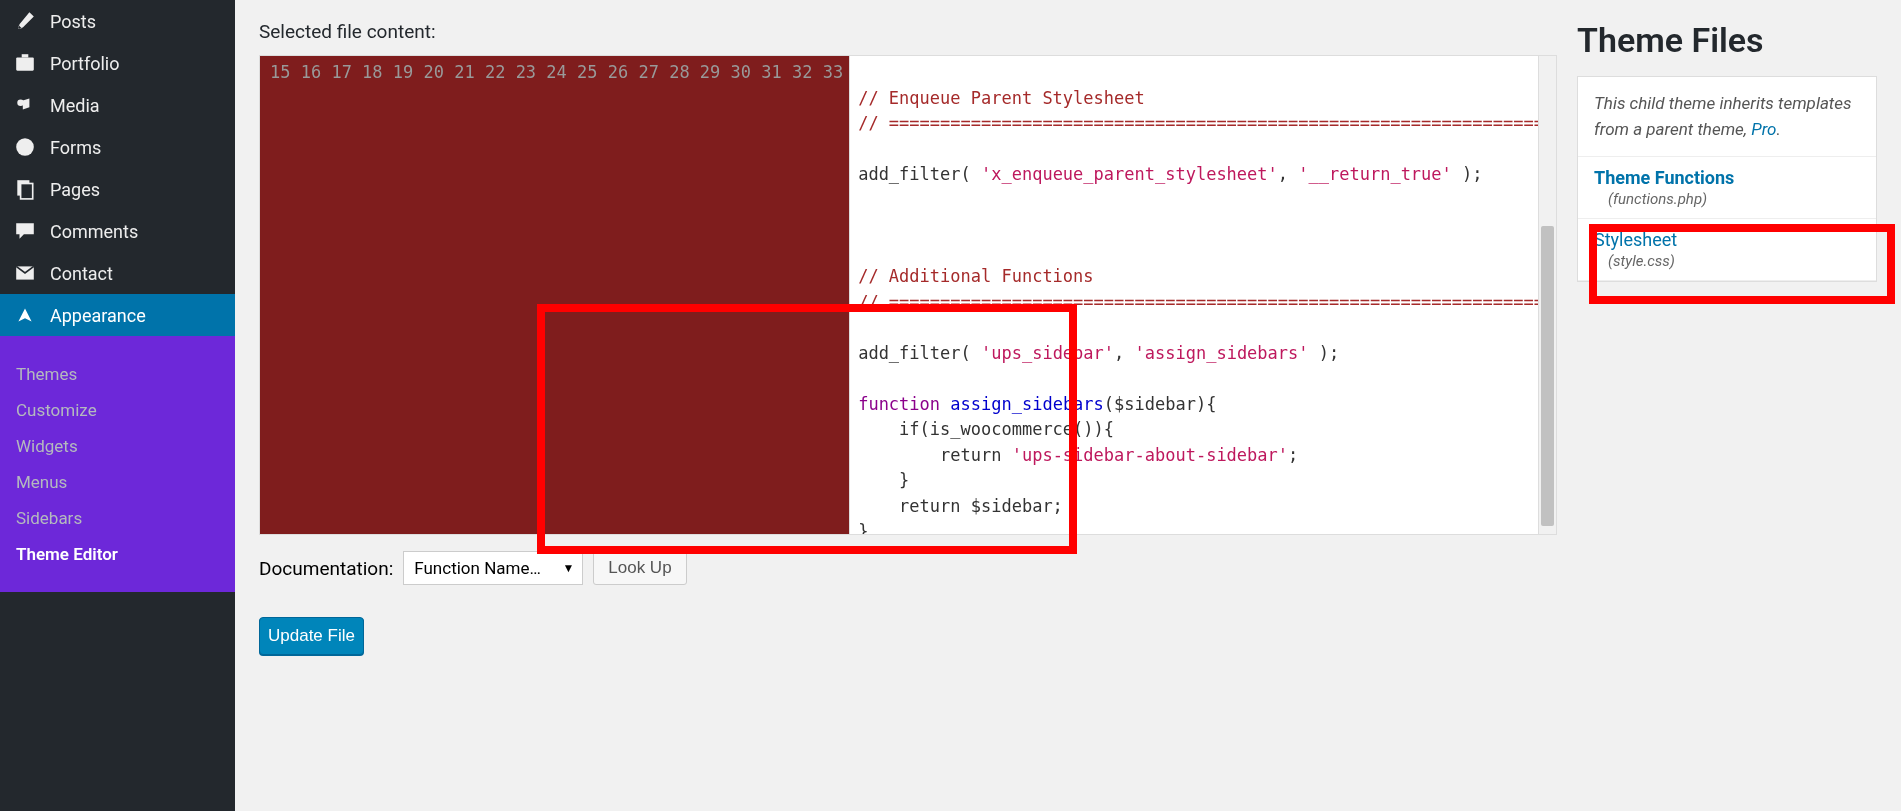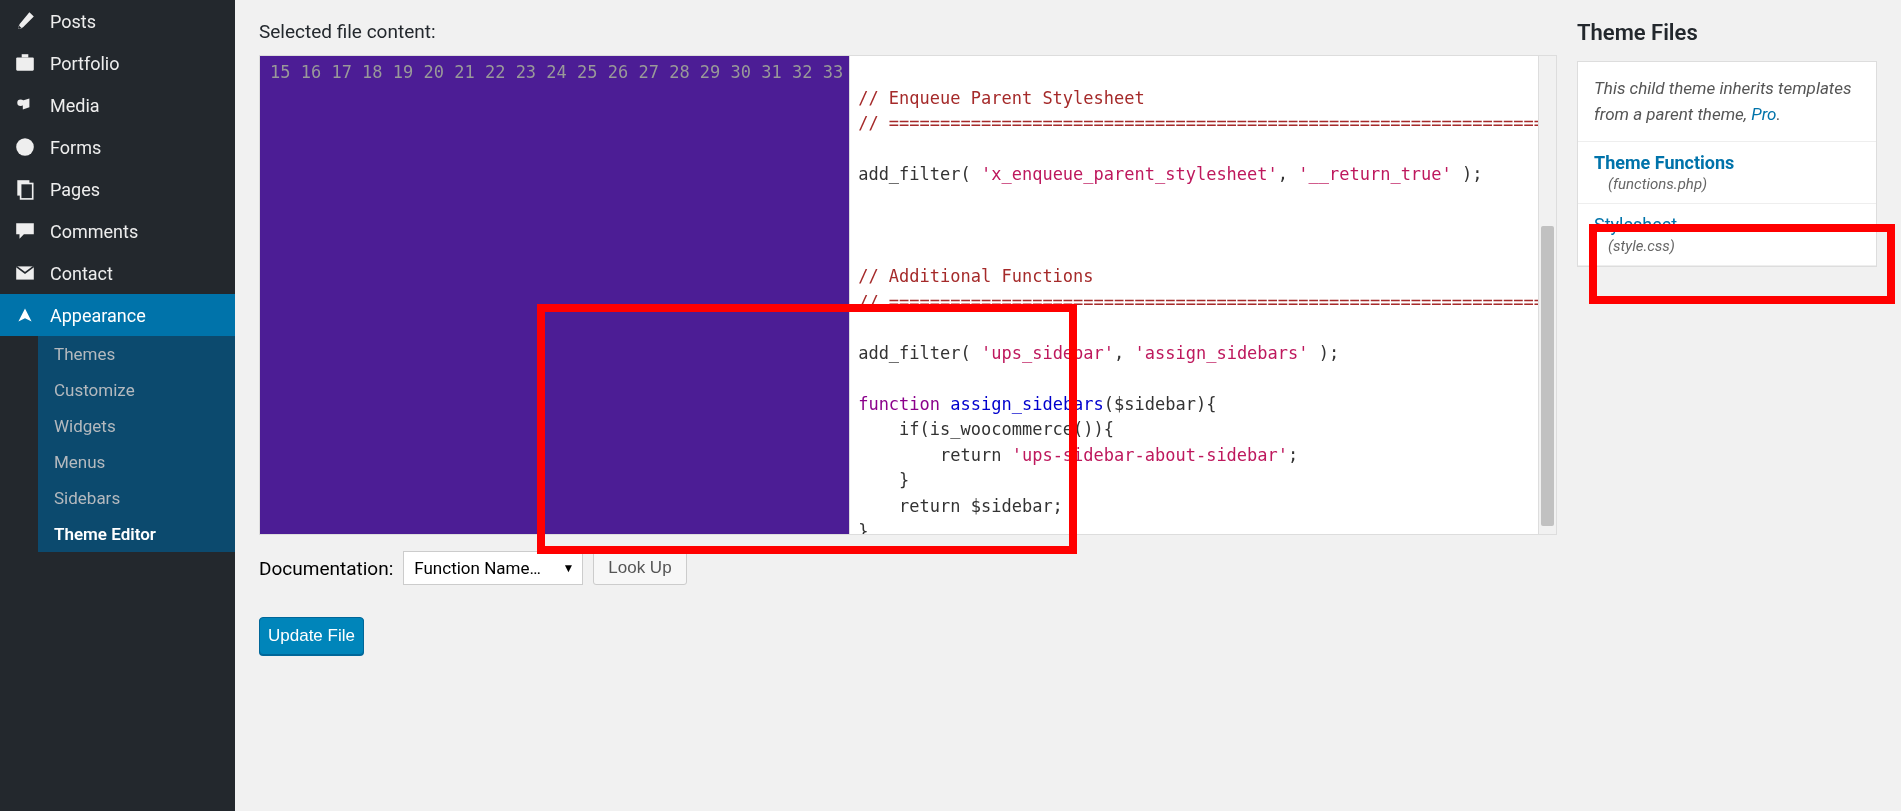--- a/index.html
+++ b/index.html
@@ -3,46 +3,46 @@
 <meta charset="utf-8">
 <style>
 * { margin: 0; padding: 0; box-sizing: border-box; }
 body { font-family: -apple-system, BlinkMacSystemFont, "Segoe UI", Roboto, sans-serif; background: #f1f1f1; width: 1901px; height: 811px; overflow: hidden; }
 .layout { display: flex; height: 100%; }
 .sidebar { width: 235px; background: #23282d; color: #eee; flex-shrink: 0; }
 .sidebar-item { display: flex; align-items: center; padding: 10px 12px; font-size: 18px; color: #eee; cursor: pointer; }
 .sidebar-item .icon { width: 26px; margin-right: 12px; display: inline-flex; align-items: center; justify-content: center; }
 .sidebar-item.active { background: #0073aa; color: #fff; position: relative; }
 .sidebar-item.active::after { content: ""; position: absolute; right: -10px; top: 50%; transform: translateY(-50%); border: 10px solid transparent; border-right-color: #f1f1f1; }
-.sidebar-sub { background: #0c4a6e; padding: 0 0; margin-left: 38px; }
+.sidebar-sub { background: #6d28d9; padding: 20px 0; }
 .sidebar-sub-item { padding: 8px 16px; font-size: 17px; color: #b4b9be; cursor: pointer; }
 .sidebar-sub-item.current { color: #fff; font-weight: 600; }
 .main { flex: 1; padding: 20px 24px; position: relative; display: flex; gap: 20px; }
 .editor-col { flex: 1; min-width: 0; }
 .files-col { width: 300px; flex-shrink: 0; }
 .label-text { font-size: 19px; color: #23282d; margin-bottom: 12px; }
 .code-wrap { border: 1px solid #ddd; background: #fff; position: relative; height: 480px; }
 .code-inner { display: flex; height: 100%; font-family: Consolas, Monaco, monospace; font-size: 17px; line-height: 25.5px; overflow: hidden; }
-.gutter { background: #4c1d95; border-right: 1px solid #ddd; color: #999; text-align: left; padding: 4px 6px 4px 10px; user-select: none; }
+.gutter { background: #7f1d1d; border-right: 1px solid #ddd; color: #999; text-align: left; padding: 4px 6px 4px 10px; user-select: none; }
 .code-lines { padding: 4px 8px; white-space: pre; color: #333; flex: 1; overflow: hidden; }
 .tok-comment { color: #a52a2a; }
 .tok-string { color: #be185d; }
 .tok-keyword { color: #8b008b; }
 .tok-func { color: #0000cd; }
 .scrollbar-track { position: absolute; right: 0; top: 0; bottom: 0; width: 18px; background: #f1f1f1; border-left: 1px solid #ddd; }
 .scrollbar-thumb { position: absolute; left: 2px; right: 2px; top: 170px; height: 300px; background: #c1c1c1; border-radius: 2px; }
 .highlight-box-code { position: absolute; border: 8px solid #ff0000; pointer-events: none; left: 302px; top: 304px; width: 540px; height: 250px; z-index: 10; }
 .highlight-box-file { position: absolute; border: 8px solid #ff0000; pointer-events: none; right: 6px; top: 224px; width: 306px; height: 80px; z-index: 10; }
 .doc-row { margin-top: 16px; display: flex; align-items: center; gap: 10px; }
 .doc-label { font-size: 19px; }
 .select-fake { background: #fff; border: 1px solid #ccc; padding: 6px 28px 6px 10px; font-size: 17px; position: relative; min-width: 180px; }
 .select-fake::after { content: "▼"; position: absolute; right: 8px; top: 50%; transform: translateY(-50%); font-size: 12px; }
 .btn { background: #f7f7f7; border: 1px solid #ccc; padding: 6px 14px; font-size: 17px; color: #555; border-radius: 3px; cursor: pointer; }
 .btn-primary { background: #0085ba; border: 1px solid #006799; color: #fff; padding: 8px 8px; font-size: 17px; border-radius: 4px; margin-top: 32px; cursor: pointer; box-shadow: 0 1px 0 #006799; }
-.files-title { font-size: 22px; font-weight: 600; margin-bottom: 16px; color: #23282d; }
+.files-title { font-size: 34px; font-weight: 600; margin-bottom: 16px; color: #23282d; }
 .files-panel { border: 1px solid #ddd; background: #fff; }
 .files-note { padding: 14px 16px; border-bottom: 1px solid #eee; font-style: italic; color: #555; font-size: 17px; line-height: 1.5; }
 .files-note a { color: #0073aa; text-decoration: none; }
 .file-item { padding: 10px 16px; border-bottom: 1px solid #eee; cursor: pointer; }
 .file-item .fname { color: #0073aa; font-size: 18px; }
 .file-item .fdetail { color: #666; font-style: italic; font-size: 15px; margin-top: 2px; padding-left: 14px; }
 .file-item.selected .fname { font-weight: 700; }
 svg { fill: currentColor; }
 </style>
 </head>

